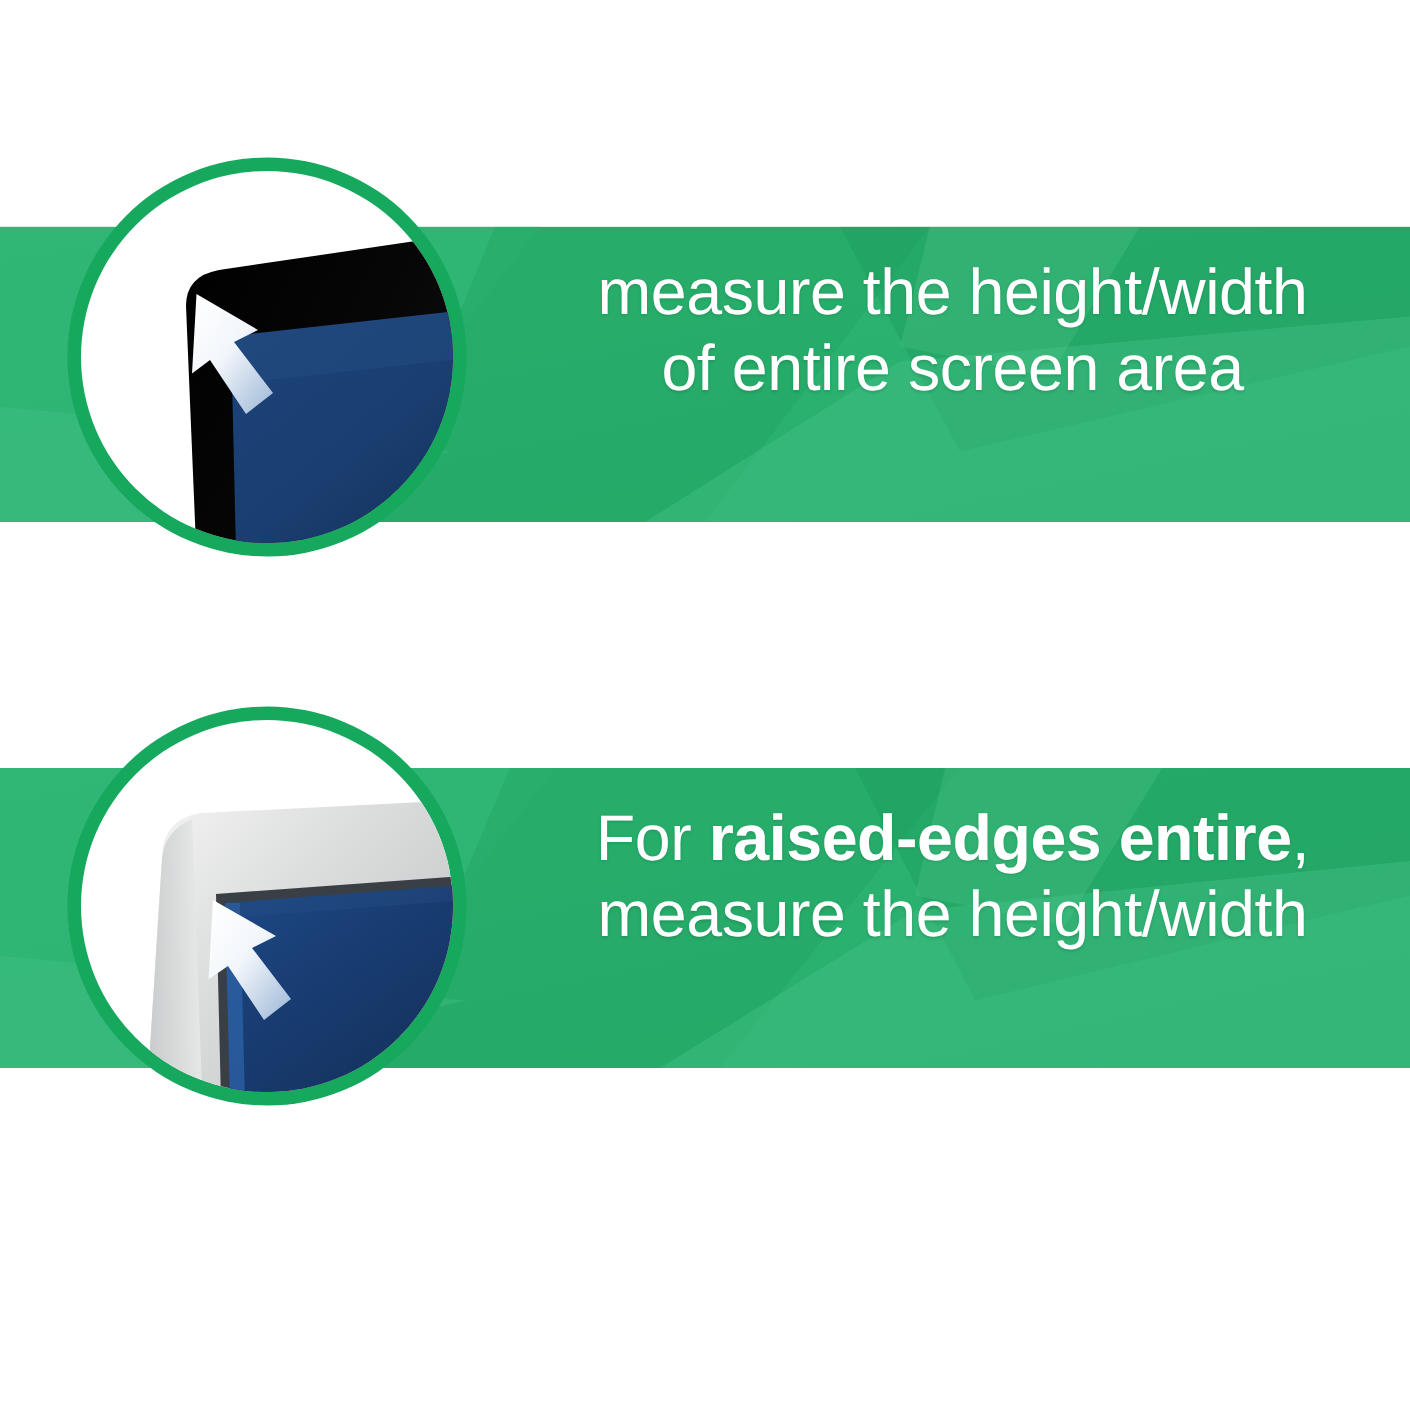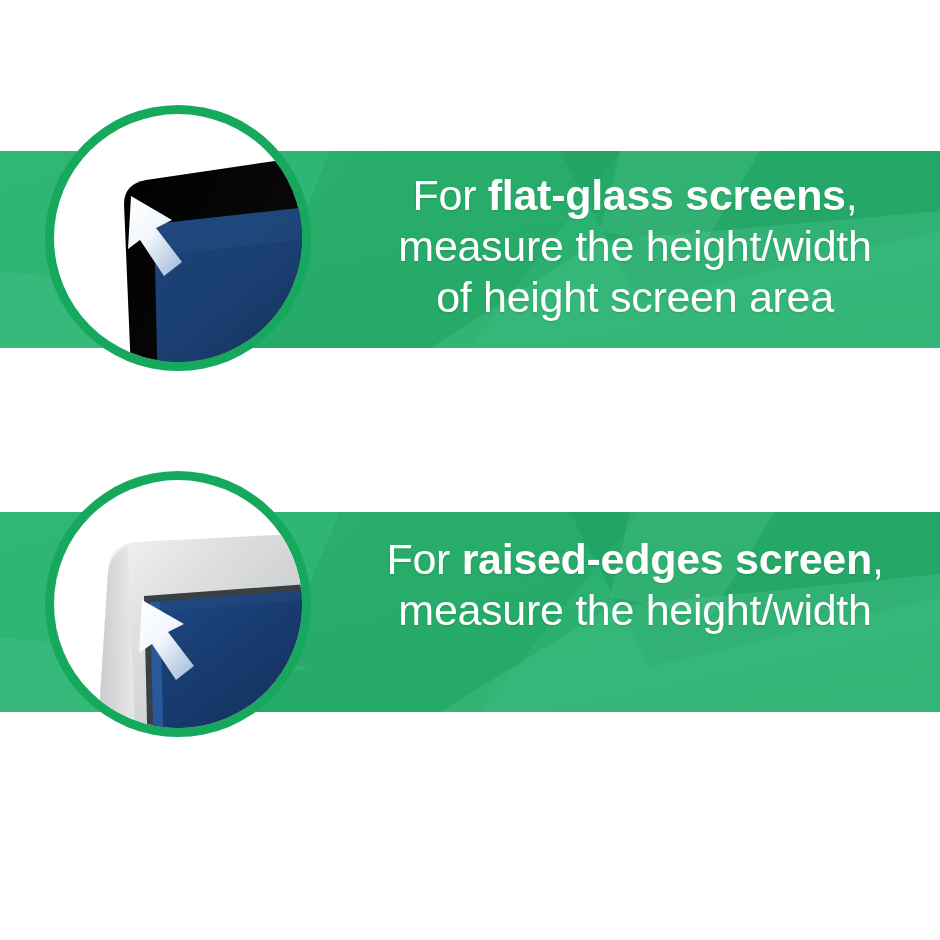--- a/index.html
+++ b/index.html
@@ -70,23 +70,22 @@
         <polygon points="0,0 360,0 210,197 0,197" fill="#31b776" opacity=".55"></polygon>
         <polygon points="330,0 620,0 470,197 250,197" fill="#1fa15f" opacity=".35"></polygon>
         <polygon points="560,0 940,0 940,80 640,150" fill="#1c9c5d" opacity=".40"></polygon>
         <polygon points="600,90 940,60 940,197 430,197" fill="#43c285" opacity=".45"></polygon>
         <polygon points="0,120 300,150 120,197 0,197" fill="#46c487" opacity=".35"></polygon>
         <polygon points="620,0 760,0 700,100 600,80" fill="#56ca91" opacity=".25"></polygon>
       </svg>
     </div>
 
     <div class="copy">
-      <span class="line">For <b>flat-glass screens</b>,</span>
       <span class="line">measure the height/width</span>
-      <span class="line">of height screen area</span>
+      <span class="line">of entire screen area</span>
     </div>
 
     <div class="badge" id="badge-1">
       <svg viewBox="0 0 284 284">
         <defs>
           <clipPath id="clipCircle1">
             <circle cx="142" cy="142" r="124"></circle>
           </clipPath>
           <linearGradient id="blueGrad1" x1="0.15" y1="0.05" x2="0.9" y2="1">
             <stop offset="0" stop-color="#1b4278"></stop>
@@ -139,21 +138,21 @@
         <polygon points="0,0 370,0 220,200 0,200" fill="#31b776" opacity=".55"></polygon>
         <polygon points="340,0 640,0 480,200 255,200" fill="#1fa15f" opacity=".35"></polygon>
         <polygon points="570,0 940,0 940,85 650,155" fill="#1c9c5d" opacity=".40"></polygon>
         <polygon points="610,95 940,62 940,200 440,200" fill="#43c285" opacity=".45"></polygon>
         <polygon points="0,125 310,155 125,200 0,200" fill="#46c487" opacity=".35"></polygon>
         <polygon points="630,0 775,0 710,105 610,85" fill="#56ca91" opacity=".25"></polygon>
       </svg>
     </div>
 
     <div class="copy" style="top:64px;">
-      <span class="line">For <b>raised-edges screen</b>,</span>
+      <span class="line">For <b>raised-edges entire</b>,</span>
       <span class="line">measure the height/width</span>
     </div>
 
     <div class="badge" id="badge-2" style="top:-8px;">
       <svg viewBox="0 0 284 284">
         <defs>
           <clipPath id="clipCircle2">
             <circle cx="142" cy="142" r="124"></circle>
           </clipPath>
           <linearGradient id="blueGrad2" x1="0.15" y1="0.05" x2="0.9" y2="1">

